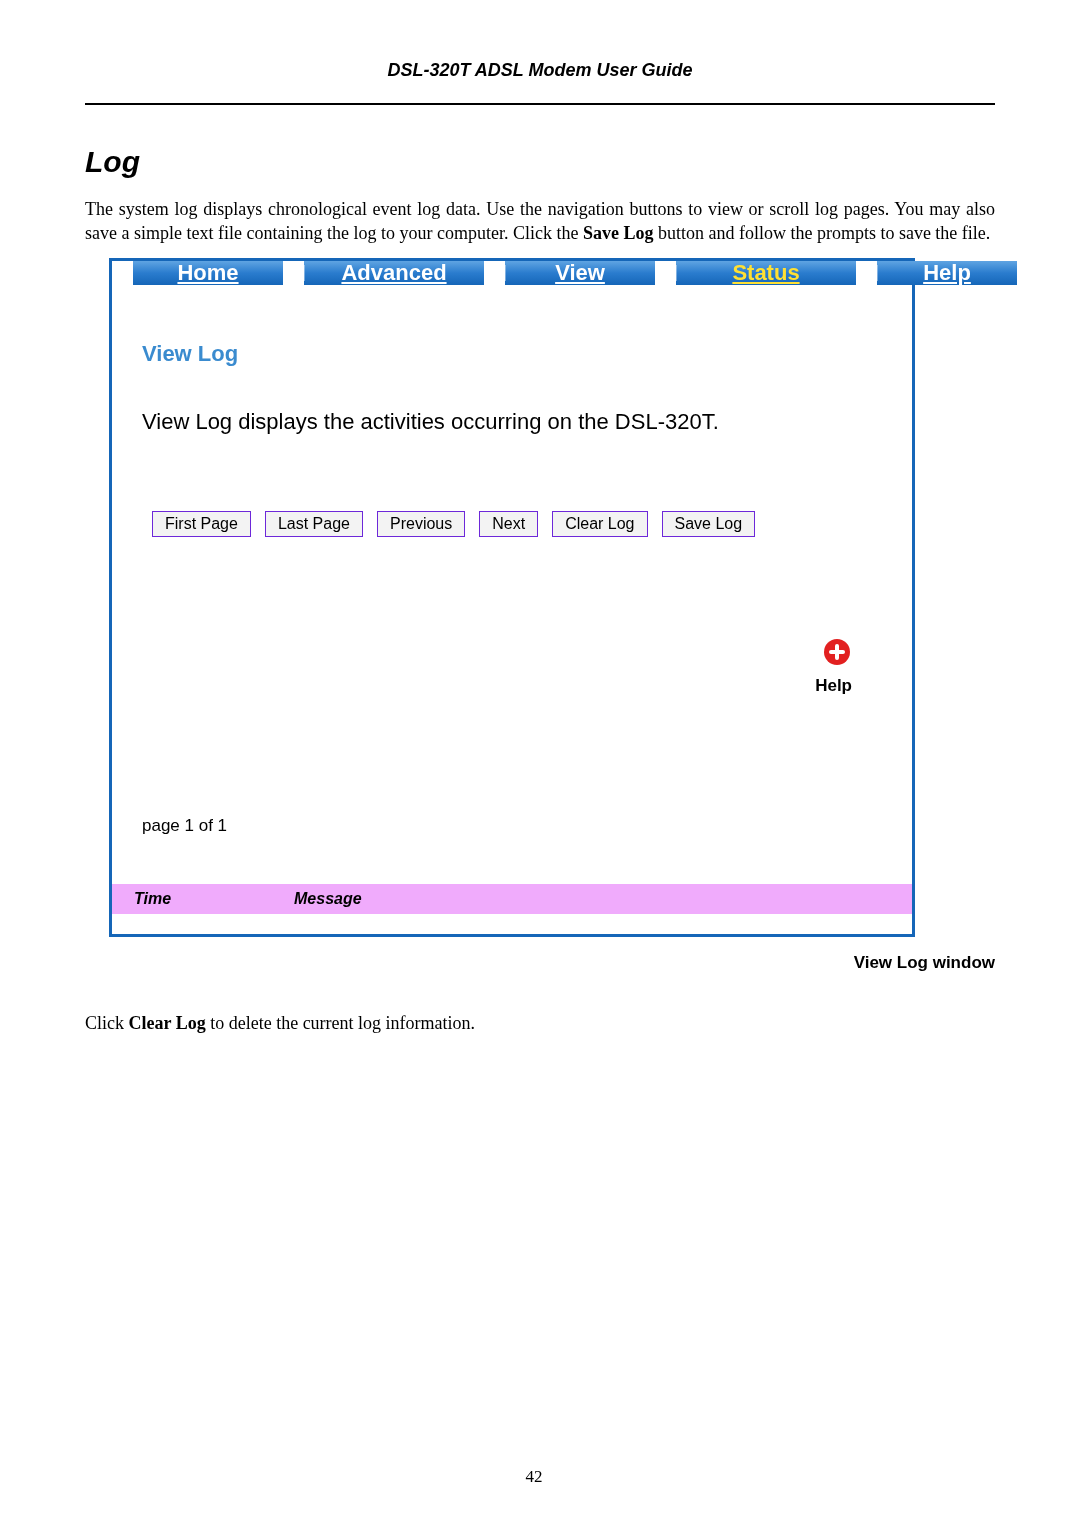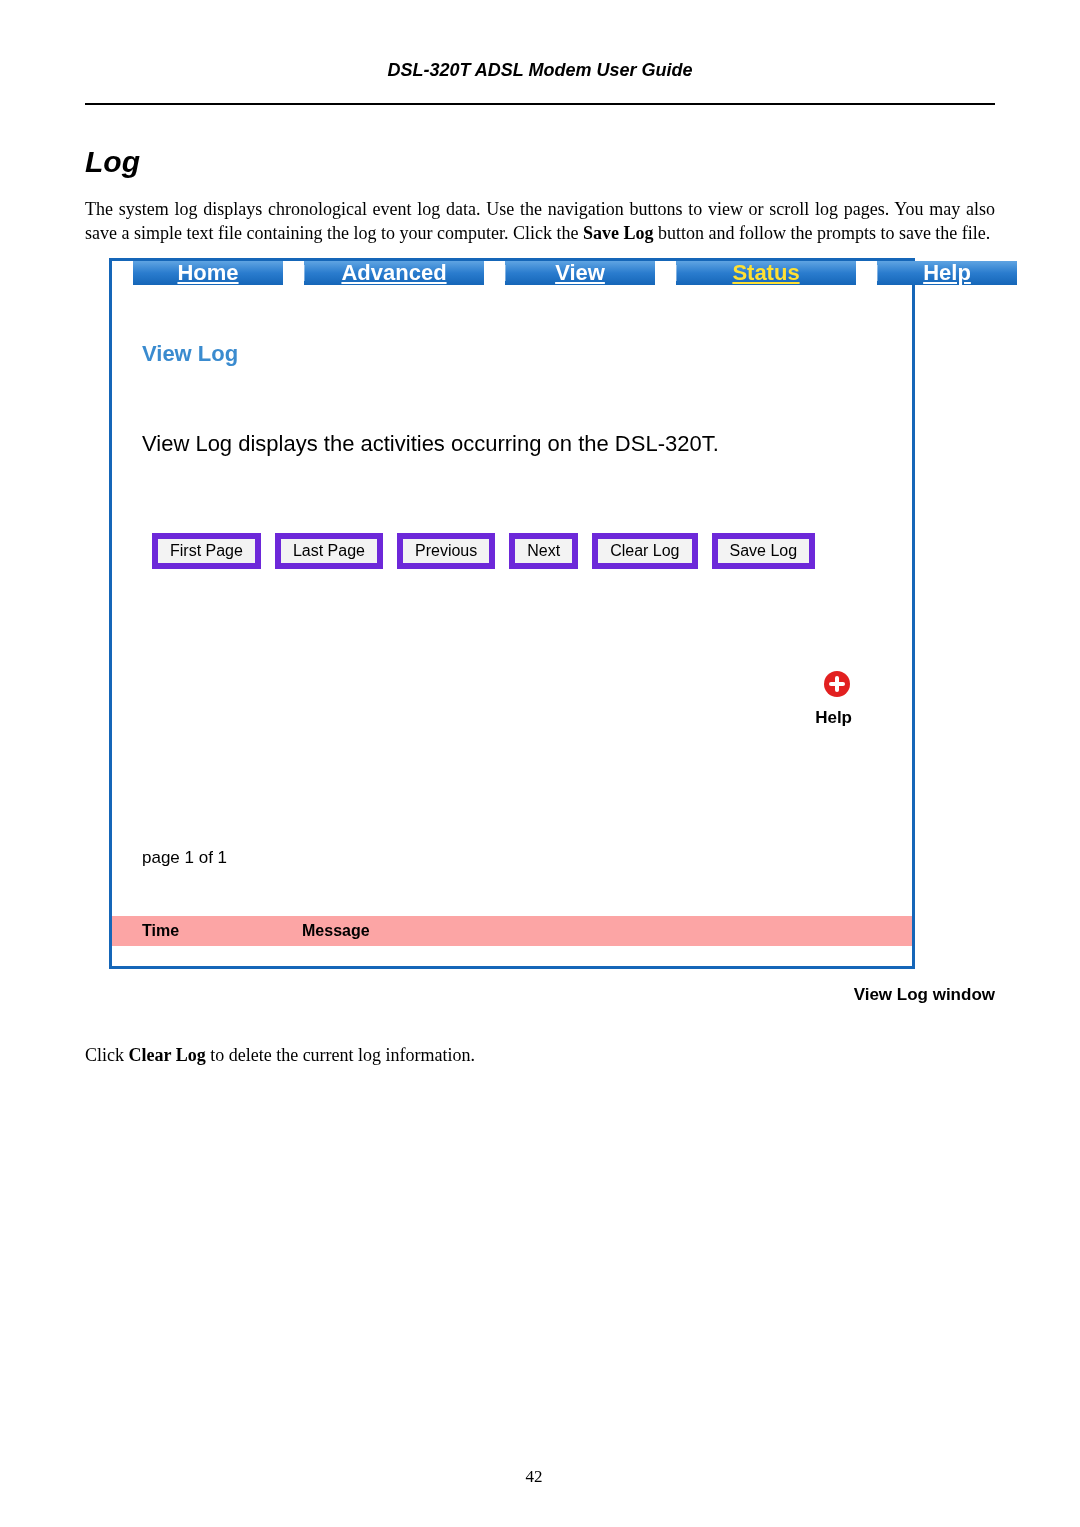--- a/index.html
+++ b/index.html
@@ -90,37 +90,37 @@
     padding: 40px 30px 20px 30px;
     background: #fff;
     color: #000;
     font-size: 17px;
   }
   .panel-title {
     font-family: Arial, Helvetica, sans-serif;
     color: #3a8bcf;
     font-weight: bold;
     font-size: 22px;
-    margin-bottom: 64px;
+    margin-bottom: 42px;
   }
   .panel-desc {
     margin-bottom: 76px;
     font-size: 22px;
   }
   .btn-row {
     display: flex;
     gap: 14px;
     margin-bottom: 30px;
     padding-left: 10px;
   }
   .btn {
     font-family: Arial, Helvetica, sans-serif;
     font-size: 16px;
     background: #f3f3f3;
-    border: 6px solid #6d28d9;
+    border: 1px solid #6d28d9;
     padding: 3px 12px;
     cursor: pointer;
   }
   .help-block {
     text-align: right;
     padding-right: 30px;
     margin-top: 100px;
   }
   .help-icon {
     display: inline-block;
@@ -131,28 +131,29 @@
     font-size: 17px;
     margin-top: 4px;
   }
   .page-of {
     margin-top: 120px;
     margin-bottom: 48px;
     font-size: 17px;
   }
   .log-header {
     display: flex;
-    background: #fca5a5;
+    background: #f0abfc;
     height: 30px;
     align-items: center;
     font-family: Arial, Helvetica, sans-serif;
     font-weight: bold;
     font-size: 16px;
     margin: 0 -30px;
-    padding: 0 30px;
+    padding: 0 22px;
+    font-style: italic;
   }
   .lh-time { width: 160px; }
   .lh-msg  { flex: 1; }
 
   .caption {
     text-align: right;
     font-family: Arial, Helvetica, sans-serif;
     font-weight: bold;
     font-size: 17px;
     margin: 16px 0 40px 0;

